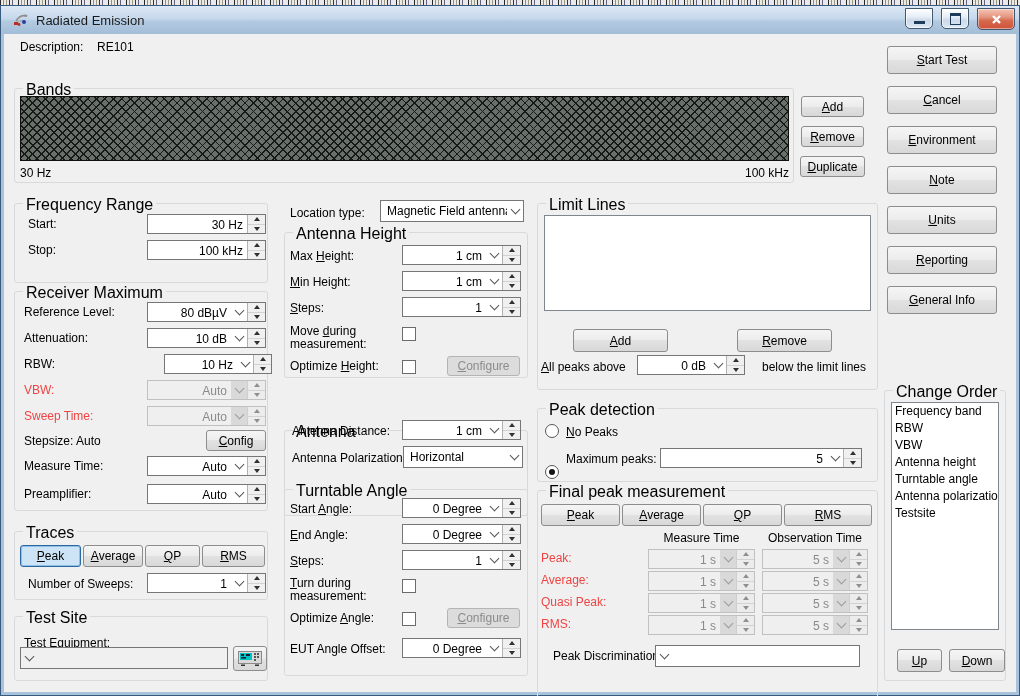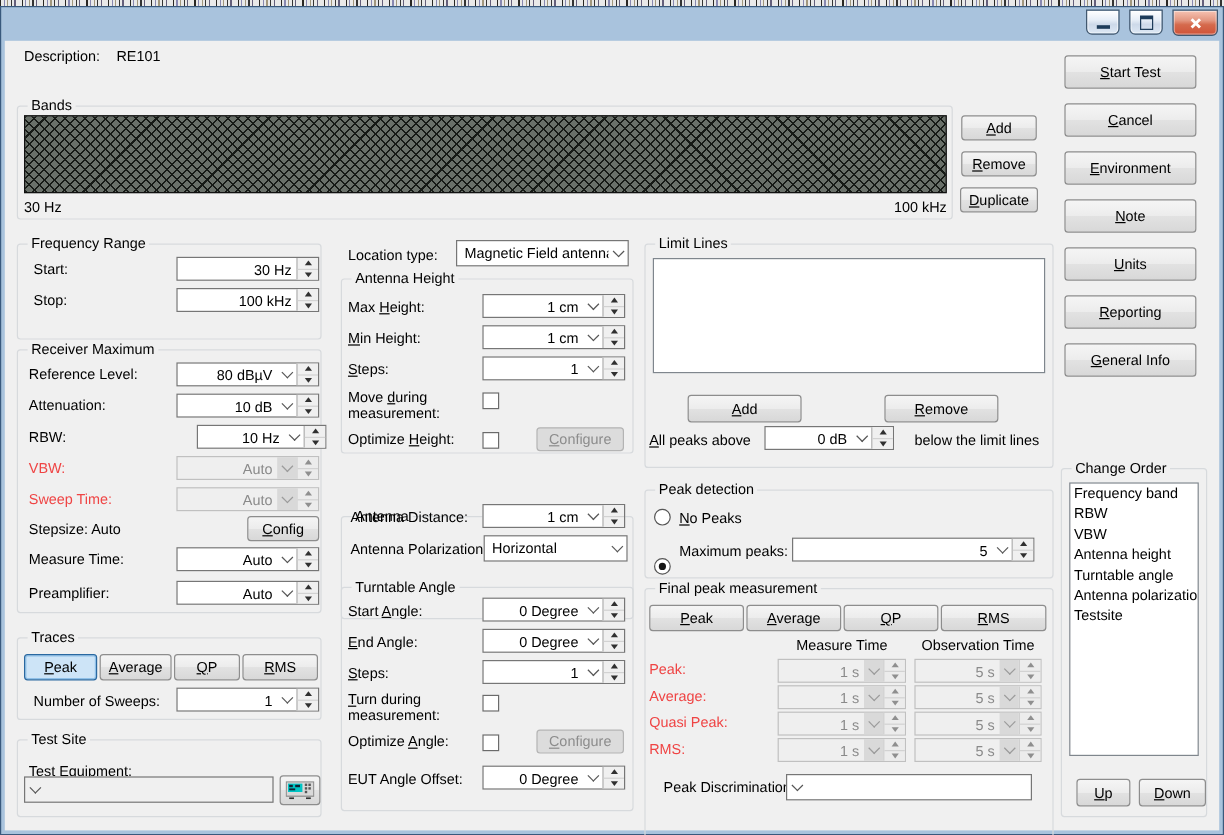--- a/index.html
+++ b/index.html
@@ -21,21 +21,21 @@
   .capbtn{display:flex;align-items:center;justify-content:center;border:1px solid #41586f;
     border-radius:0 0 5px 5px;background:linear-gradient(#ffffff,#e7eef7 40%,#cdd9e9 60%,#dde8f4);
     box-shadow:inset 0 0 0 1px rgba(255,255,255,.65)}
   .capbtn.close{background:linear-gradient(#f6c3b3,#e39680 40%,#d56a4d 58%,#cf5238);
     box-shadow:inset 0 0 0 1px rgba(255,255,255,.45)}
   
   .lbl{font-size:12px;color:#000;white-space:nowrap}
   .lbl.dim{color:#ef4444}
   
   .group{border:1px solid #d7dadd;border-radius:3px}
-  .glabel{position:absolute;top:-8px;left:8px;background:#f0f0f0;padding:0 3px;font-size:12px;white-space:nowrap}
+  .glabel{position:absolute;top:-8px;left:8px;background:#f0f0f0;padding:0 3px;font-size:16px;white-space:nowrap}
   
   .btn{display:flex;align-items:center;justify-content:center;font-size:12px;color:#000;
     border:1px solid #8d8d8d;border-radius:3px;cursor:default;
     background:linear-gradient(#f5f5f5,#ececec 50%,#e2e2e2 50%,#d8d8d8)}
   .btn.sel{background:#cde4f7;border-color:#2a68a0;box-shadow:inset 0 0 0 1px #8fc0e8}
   .btn.disbtn{color:#8c8c8c;background:#dcdcdc;border-color:#b4b4b4;box-shadow:none}
   
   .fld{display:flex;height:20px;border:1px solid #767676;background:#fff;font-size:12px;color:#000}
   .fld .v{flex:1;text-align:right;padding:3px 4px 0 2px;white-space:nowrap;overflow:hidden}
   .ddl .v{text-align:left;padding:3px 6px 0}
@@ -66,20 +66,33 @@
     background-image:repeating-linear-gradient(45deg,#161a16 0 1.2px,transparent 1.2px 6px),
                      repeating-linear-gradient(135deg,#161a16 0 1.2px,transparent 1.2px 6px)}
   u{text-decoration:underline}
 </style>
 </head>
 <body>
 
 <div class="abs bg-strip"></div>
 
 <div class="abs window">
+  <div class="titlebar">
+    <span style="display:inline-flex">
+      <svg width="16" height="16" viewBox="0 0 16 16">
+        <path d="M3 9 C6 4,10 3,14 4" stroke="#8f8f8f" stroke-width="1.6" fill="none"></path>
+        <path d="M12 2 l3 2 -3.4 1z" fill="#8f8f8f"></path>
+        <path d="M2 12 C5 9,8 8,12 9" stroke="#a8a8a8" stroke-width="1.4" fill="none"></path>
+        <rect x="1" y="10" width="4" height="3" fill="#c22a1c"></rect>
+        <circle cx="11" cy="10" r="2" fill="#2c3e9e"></circle>
+        <circle cx="6" cy="12.5" r="1.4" fill="#b03030"></circle>
+      </svg>
+    </span>
+    <span class="titletxt">Radiated Emission</span>
+  </div>
   <div class="client"></div>
 </div>
 
 <div class="abs capbtn" style="left:905px;top:8px;width:28px;height:21px">
   <span style="width:11px;height:3px;background:#1e3c5a;margin-top:8px"></span>
 </div>
 <div class="abs capbtn" style="left:941px;top:8px;width:28px;height:21px">
   <span style="width:9px;height:8px;border:1.5px solid #1e3c5a;border-top-width:3px"></span>
 </div>
 <div class="abs capbtn close" style="left:977px;top:8px;width:38px;height:22px">

